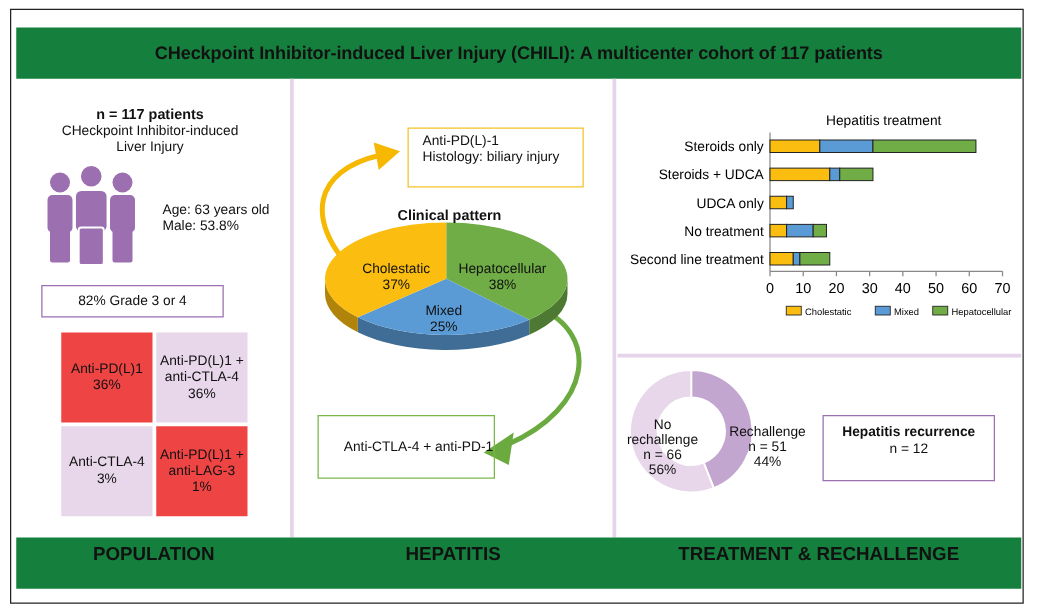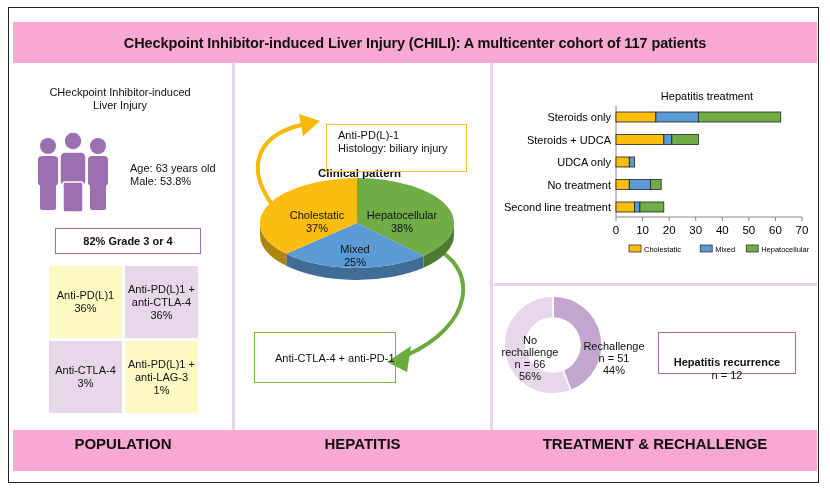--- a/index.html
+++ b/index.html
@@ -1,52 +1,53 @@
 <!DOCTYPE html>
 <html><head>
 <meta charset="utf-8">
 <style>
   html, body { margin:0; padding:0; background:#fff; }
   body { width:830px; height:492px; position:relative; overflow:hidden; font-family:"Liberation Sans", sans-serif; color:#111; }
   .frame { position:absolute; left:8px; top:7px; width:811px; height:476px; border:1.5px solid #222; border-top-width:1.5px; box-sizing:border-box; }
-  .band { position:absolute; background:#f9a8d4; }
+  .band { position:absolute; background:#15803d; }
   .header { left:13px; top:22px; width:804px; height:41px; display:flex; align-items:center; justify-content:center; font-weight:bold; font-size:14.5px; letter-spacing:-0.1px; }
   .footer { left:13px; top:430px; width:804px; height:41px; }
   .foot-label { position:absolute; top:0; height:27px; display:flex; align-items:center; justify-content:center; font-weight:bold; font-size:15px; }
   .vdiv { position:absolute; top:63px; width:3px; height:367px; background:#e6d4ea; }
   .hdiv { position:absolute; left:494px; top:283px; width:323px; height:3px; background:#e6d4ea; }
   .abs { position:absolute; }
   .center { text-align:center; }
   .pop-text { left:30px; top:86px; width:180px; font-size:11px; line-height:13px; }
   .pop-text b { font-size:11.5px; }
   .age { left:130px; top:162px; font-size:11px; line-height:13px; }
-  .grade { left:55px; top:228px; width:146px; height:26px; border:1px solid #9b6fb0; box-sizing:border-box; display:flex; align-items:center; justify-content:center; font-weight:bold; font-size:11px; }
+  .grade { left:33px; top:228px; width:146px; height:26px; border:1px solid #9b6fb0; box-sizing:border-box; display:flex; align-items:center; justify-content:center; font-weight:normal; font-size:11px; }
   .cell { position:absolute; width:73px; height:72px; display:flex; align-items:center; justify-content:center; text-align:center; font-size:11px; line-height:13px; }
-  .dark { background:#fef9c3; }
+  .dark { background:#ef4444; }
   .light { background:#e8d6ea; }
-  .ybox { left:326px; top:102px; width:141px; height:48px; border:1px solid #f4c127; box-sizing:border-box; padding:4px 0 0 11px; font-size:11px; line-height:13px;margin-top:22px; }
+  .ybox { left:326px; top:102px; width:141px; height:48px; border:1px solid #f4c127; box-sizing:border-box; padding:4px 0 0 11px; font-size:11px; line-height:13px; }
   .gbox { left:254px; top:332px; width:142px; height:51px; border:1px solid #7ab648; box-sizing:border-box; display:flex; align-items:center; padding-left:20px; font-size:11px; }
   .clin { left:318px; top:167px; font-weight:bold; font-size:11.5px; }
   .pie-lbl { position:absolute; font-size:11px; line-height:13px; text-align:center; }
-  .rbox { left:658px; top:332px; width:138px; height:42px; border:1px solid #9b6fb0; box-sizing:border-box; text-align:center; font-size:11px; line-height:12.5px; padding-top:23px; }
+  .rbox { left:658px; top:332px; width:138px; height:53px; border:1px solid #9b6fb0; box-sizing:border-box; text-align:center; font-size:11px; line-height:12.5px; padding-top:7px; }
   .donut-lbl { position:absolute; font-size:11px; line-height:12px; text-align:center; }
   svg text { font-family:"Liberation Sans", sans-serif; }
 </style>
 </head>
 <body>
 
 <div class="frame"></div>
 
 <div class="band header">CHeckpoint Inhibitor-induced Liver Injury (CHILI): A multicenter cohort of 117 patients</div>
 
 <div class="vdiv" style="left:232px"></div>
 <div class="vdiv" style="left:490px"></div>
 <div class="hdiv"></div>
 
 <div class="abs pop-text center">
+  <div><b>n = 117 patients</b></div>
   <div>CHeckpoint Inhibitor-induced</div>
   <div>Liver Injury</div>
 </div>
 
 <svg class="abs" style="left:36px;top:132px" width="74" height="80" viewBox="0 0 74 80">
   <g fill="#9b6fb0">
     <circle cx="12" cy="14" r="8"></circle>
     <rect x="2" y="24" width="20" height="30" rx="4"></rect>
     <rect x="4" y="50" width="16" height="28" rx="2"></rect>
     <circle cx="62" cy="14" r="8"></circle>

